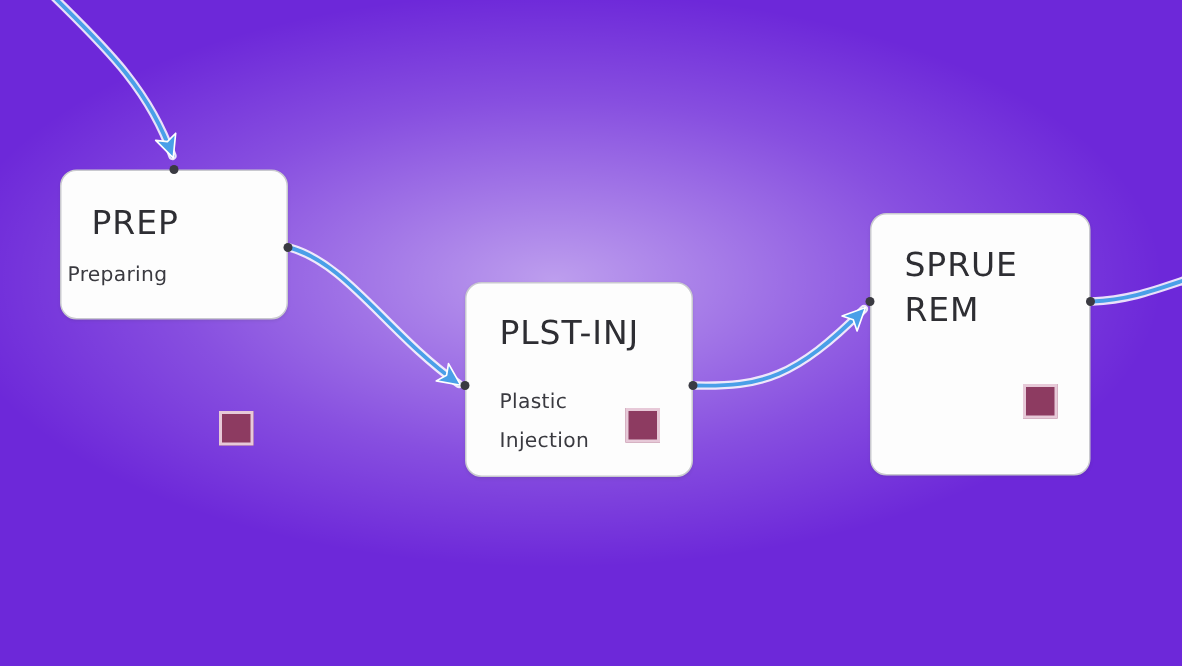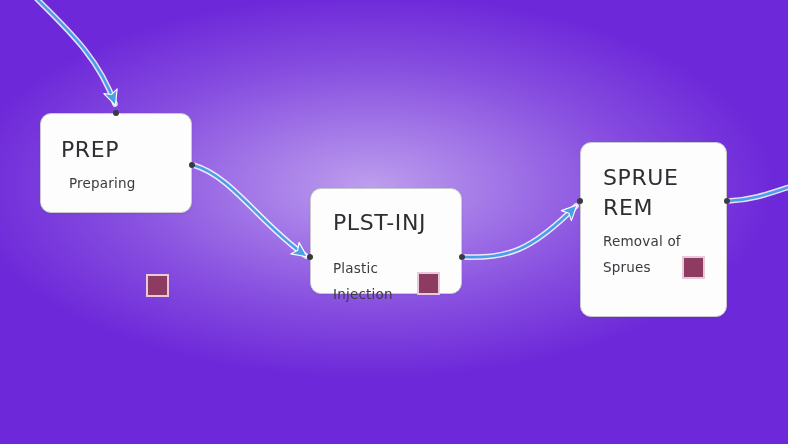--- a/index.html
+++ b/index.html
@@ -75,25 +75,25 @@
   .port {
     position: absolute;
     width: 6px;
     height: 6px;
     border-radius: 50%;
     background: #3a3a42;
     z-index: 3;
   }
   
   #node-prep      { left: 40px;  top: 113px; width: 152px; height: 100px; }
-  #node-plst-inj  { left: 310px; top: 188px; width: 152px; height: 106px; }
+  #node-plst-inj  { left: 310px; top: 188px; width: 152px; height: 130px; }
   #node-sprue-rem { left: 580px; top: 115px; width: 147px; height: 175px; }
 
   #node-prep .node-title      { left: 20px; top: 21px; }
-  #node-prep .node-sub        { left: 28px; top: 56px; }
+  #node-prep .node-sub        { left: 4px; top: 56px; }
   #node-prep .swatch          { left: 105px; top: 160px; }
 
   #node-plst-inj .node-title  { left: 22px; top: 19px; }
   #node-plst-inj .node-sub    { left: 22px; top: 66px; }
   #node-plst-inj .swatch      { left: 106px; top: 83px; }
 
   #node-sprue-rem .node-title { left: 22px; top: 20px; }
   #node-sprue-rem .node-sub   { left: 22px; top: 85px; }
   #node-sprue-rem .swatch     { left: 101px; top: 113px; }
 </style>
@@ -143,20 +143,18 @@
     <div class="node-sub">Plastic
 Injection</div>
     <div class="swatch" style="background: rgb(141, 59, 97);"></div>
   </div>
   <div class="port" style="left: 307px; top: 254px;"></div>
   <div class="port" style="left: 459px; top: 254px;"></div>
 
   <div class="node" id="node-sprue-rem" style="background: rgb(253, 253, 253); border-color: rgb(201, 201, 207); margin-top: 27px;">
     <div class="node-title">SPRUE
 REM</div>
-    <div class="node-sub">Removal of
-Sprues</div>
     <div class="swatch" style="background: rgb(141, 59, 97);"></div>
   </div>
   <div class="port" style="left: 577px; top: 198px;"></div>
   <div class="port" style="left: 724px; top: 198px;"></div>
 
 </div>
 
 </body></html>

